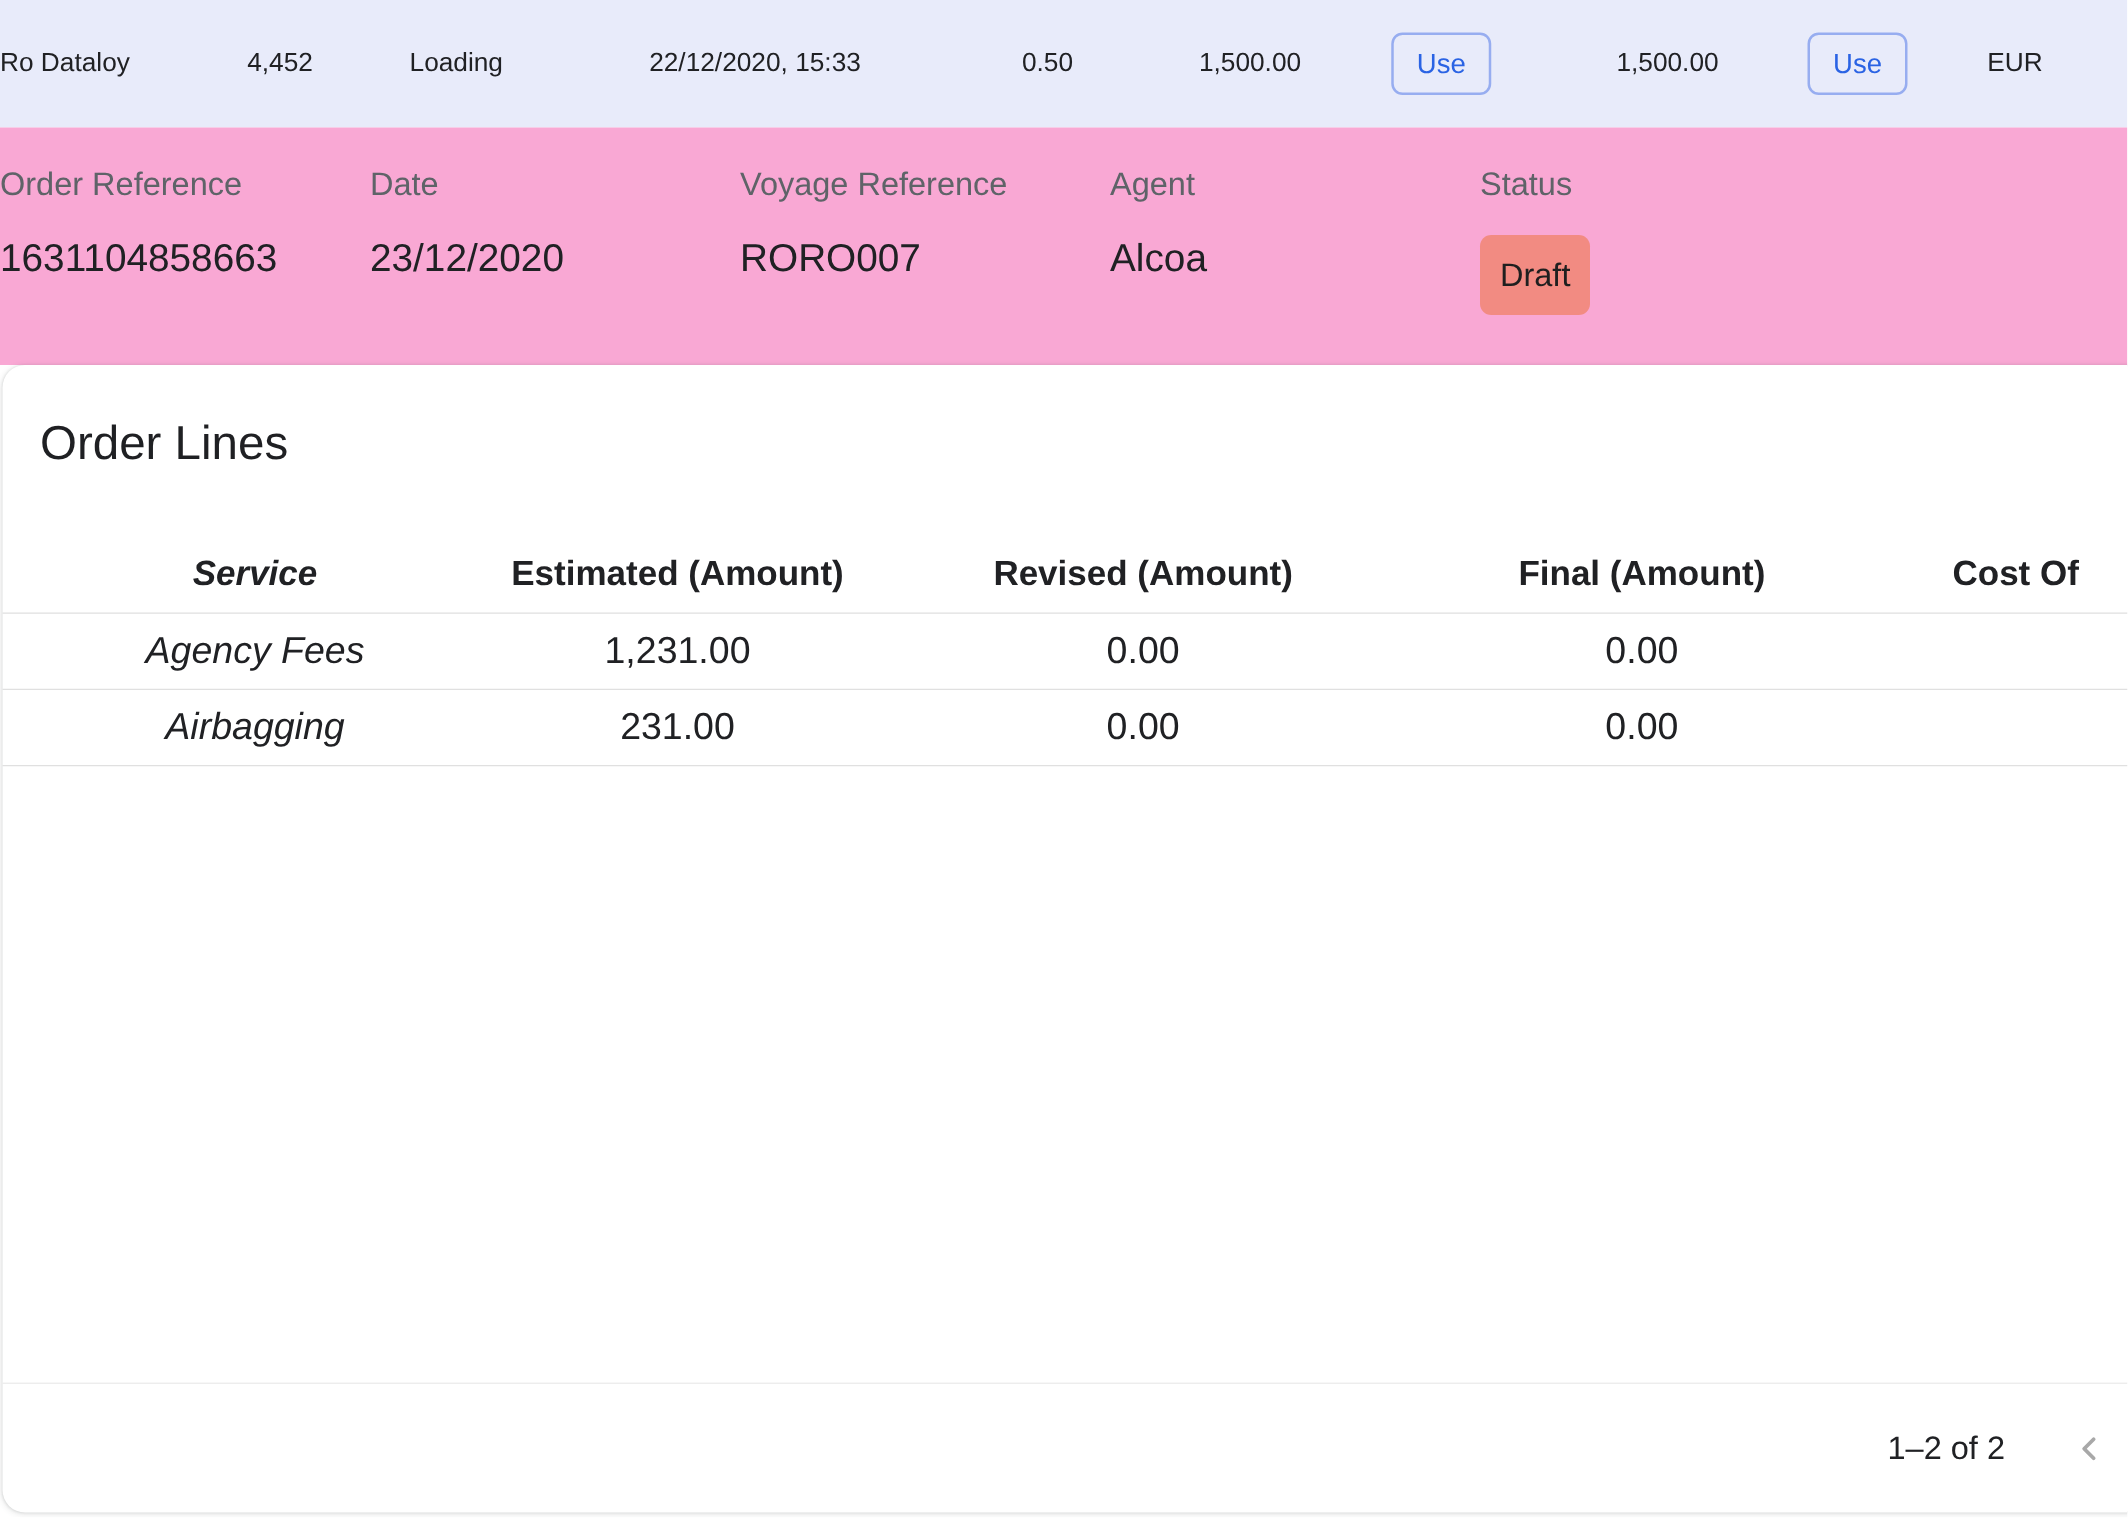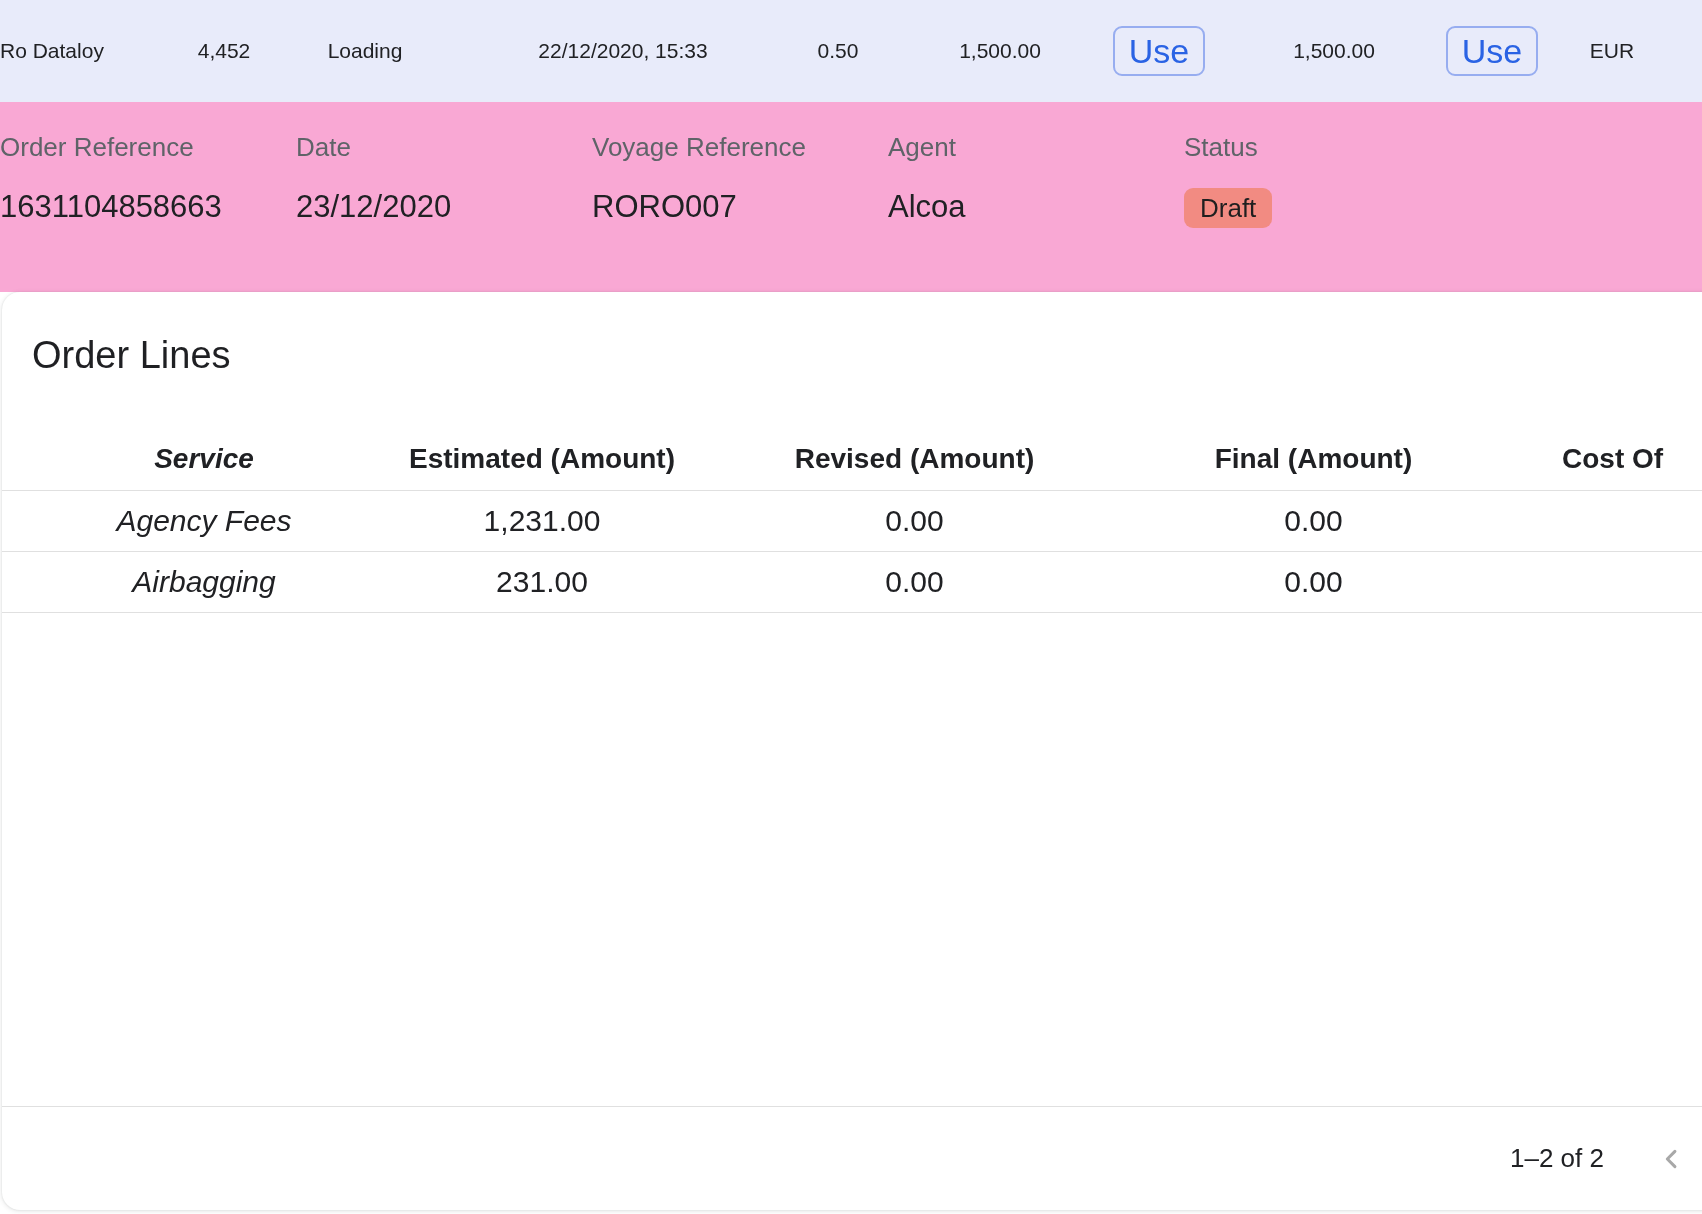--- a/index.html
+++ b/index.html
@@ -17,41 +17,41 @@
   body{font-family:"Liberation Sans","DejaVu Sans",sans-serif;color:var(--text-dark);}
   .screen{position:relative;width:1702px;height:1214px;overflow:hidden;background:#fff;}
 
   
   .topbar{position:absolute;left:0;top:0;width:1702px;height:102px;background:var(--topbar-bg);}
   .tb-cell{position:absolute;top:0;height:102px;display:flex;align-items:center;font-size:21px;color:var(--text-dark);white-space:nowrap;}
   .tb-center{transform:translateX(-50%);}
   .tb-vessel{left:0;}
   .tb-quantity{left:224px;}
   .tb-operation{left:365px;}
-  .tb-datetime{left:623px;text-align:right;}
+  .tb-datetime{left:604px;text-align:right;}
   .tb-rate{left:838px;}
   .tb-est{left:1000px;}
   .tb-rev{left:1334px;}
   .tb-currency{left:1612px;}
-  .use-btn{position:absolute;top:26px;width:92px;height:50px;border:2px solid var(--button-border);border-radius:9px;background:transparent;color:var(--accent-blue);font-size:34px;font-family:inherit;display:flex;align-items:center;justify-content:center;cursor:pointer;}
+  .use-btn{position:absolute;top:26px;width:80px;height:50px;border:2px solid var(--button-border);border-radius:9px;background:transparent;color:var(--accent-blue);font-size:22px;font-family:inherit;display:flex;align-items:center;justify-content:center;cursor:pointer;}
   .use-btn.b1{left:1113px;}
   .use-btn.b2{left:1446px;}
 
   
   .fields{position:absolute;left:0;top:102px;width:1702px;height:190px;background:#f9a8d4;}
   .field{position:absolute;top:30px;white-space:nowrap;}
   .field:nth-of-type(1){left:0;}
   .field:nth-of-type(2){left:296px;}
   .field:nth-of-type(3){left:592px;}
   .field:nth-of-type(4){left:888px;}
   .field:nth-of-type(5){left:1184px;}
   .field:nth-of-type(6){left:1480px;}
   .field .label{font-size:26px;color:var(--label-gray);line-height:30px;}
   .field .value{margin-top:26px;font-size:31px;color:var(--text-dark);line-height:38px;}
-  .badge{display:inline-block;background:var(--badge-bg);color:#1f1f1f;font-size:26px;line-height:26px;padding:7px 16px;border-radius:9px;}
+  .badge{display:inline-block;background:var(--badge-bg);color:#1f1f1f;font-size:26px;line-height:26px;padding:19px 16px;border-radius:9px;}
 
   
   .card{position:absolute;left:2px;top:292px;width:1730px;height:918px;background:#fff;border-radius:18px;
         box-shadow:0 1px 5px rgba(60,64,67,.14),0 0 2px rgba(60,64,67,.12);}
   .card h2{margin:41px 0 0 30px;font-size:38px;font-weight:400;color:#1f2023;line-height:44px;}
 
   .ol-table{margin-top:50px;}
   .row{display:grid;grid-template-columns:376px 328px 417px 381px auto;align-items:center;}
   .row > div{white-space:nowrap;overflow:visible;}
   .cell-service{padding-left:28px;text-align:center;font-style:italic;}

